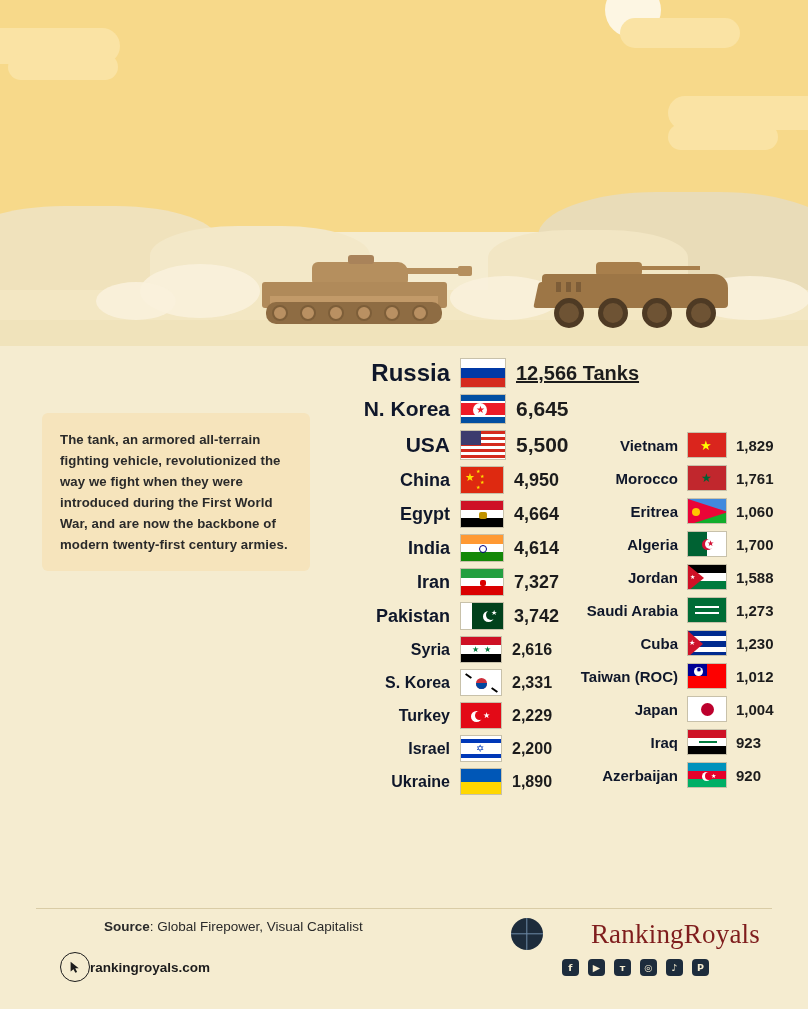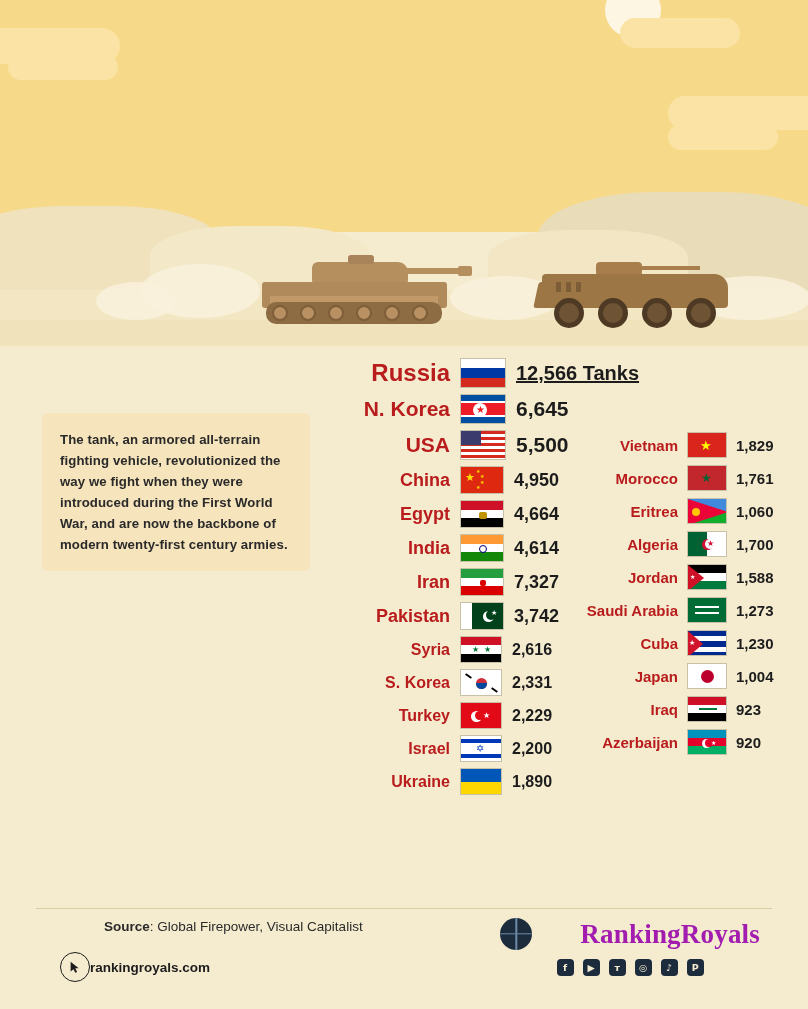--- a/index.html
+++ b/index.html
@@ -115,21 +115,21 @@
   .note-1 { left: 42px; top: 67px; }
   .note-2 { left: 42px; top: 290px; }
 
   
   .big-list { position: absolute; left: 300px; top: 12px; width: 430px; }
   .row {
     display: flex; align-items: center; justify-content: flex-start;
     margin-bottom: 6px;
   }
   .row .name {
-    text-align: right; font-weight: 700; color: #b91c1c;
+    text-align: right; font-weight: 700; color: #0f172a;
   }
   .flag {
     position: relative; overflow: hidden; display: inline-block;
     border: 1px solid rgba(0,0,0,.18);
     flex: none;
   }
   .row .val { font-weight: 700; color: #1c1c1c; }
 
   
   .r-xl .name { width: 150px; font-size: 24px; margin-right: 10px; }
@@ -174,21 +174,21 @@
     border: 1.6px solid #1c1c1c; display: flex; align-items: center; justify-content: center;
   }
   .site-url { font-size: 13.5px; font-weight: 700; color: #1c1c1c; }
 
   .brand {
     position: absolute; right: 48px; top: 918px; text-align: center;
   }
   .brand-row { display: flex; align-items: center; gap: 8px; }
   .brand-name {
     font-family: "Liberation Serif", serif;
-    font-size: 27px; font-weight: 700; color: #a21caf; letter-spacing: .2px; margin-left: 40px;
+    font-size: 27px; font-weight: 400; color: #7f1d1d; letter-spacing: .2px; margin-left: 40px;
   }
   .globe {
     width: 32px; height: 32px; border-radius: 50%;
     background: #1d2c3c; position: relative; overflow: hidden;
   }
   .globe:before {
     content:""; position:absolute; left:50%; top:0; width:1.4px; height:100%;
     background:#6d8aa6; transform:translateX(-50%);
   }
   .globe:after {
@@ -496,20 +496,30 @@
       <div class="row">
         <span class="name">Cuba</span>
         <span class="flag">
           <span class="fl" style="left:0;top:0;width:100%;height:100%;background:repeating-linear-gradient(#002a8f 0 5.2px,#fff 5.2px 10.4px);"></span>
           <span class="fl" style="left:0;top:0;width:0;height:0;border-left:15px solid #cf142b;border-top:13px solid transparent;border-bottom:13px solid transparent;"></span>
           <span class="star" style="left:1px;top:9px;font-size:7px;">★</span>
         </span>
         <span class="val">1,230</span>
       </div>
 
+      <div class="row">
+        <span class="name">Taiwan (ROC)</span>
+        <span class="flag">
+          <span class="fl" style="left:0;top:0;width:100%;height:100%;background:#fe0000;"></span>
+          <span class="fl" style="left:0;top:0;width:50%;height:50%;background:#000095;"></span>
+          <span class="circ" style="left:6px;top:3px;width:9px;height:9px;background:#fff;"></span>
+          <span class="star" style="left:8px;top:3px;color:#000095;font-size:7px;">✹</span>
+        </span>
+        <span class="val">1,012</span>
+      </div>
 
       <div class="row">
         <span class="name">Japan</span>
         <span class="flag">
           <span class="fl" style="left:0;top:0;width:100%;height:100%;background:#fff;"></span>
           <span class="circ" style="left:13px;top:6px;width:13px;height:13px;background:#bc002d;"></span>
         </span>
         <span class="val">1,004</span>
       </div>
 

